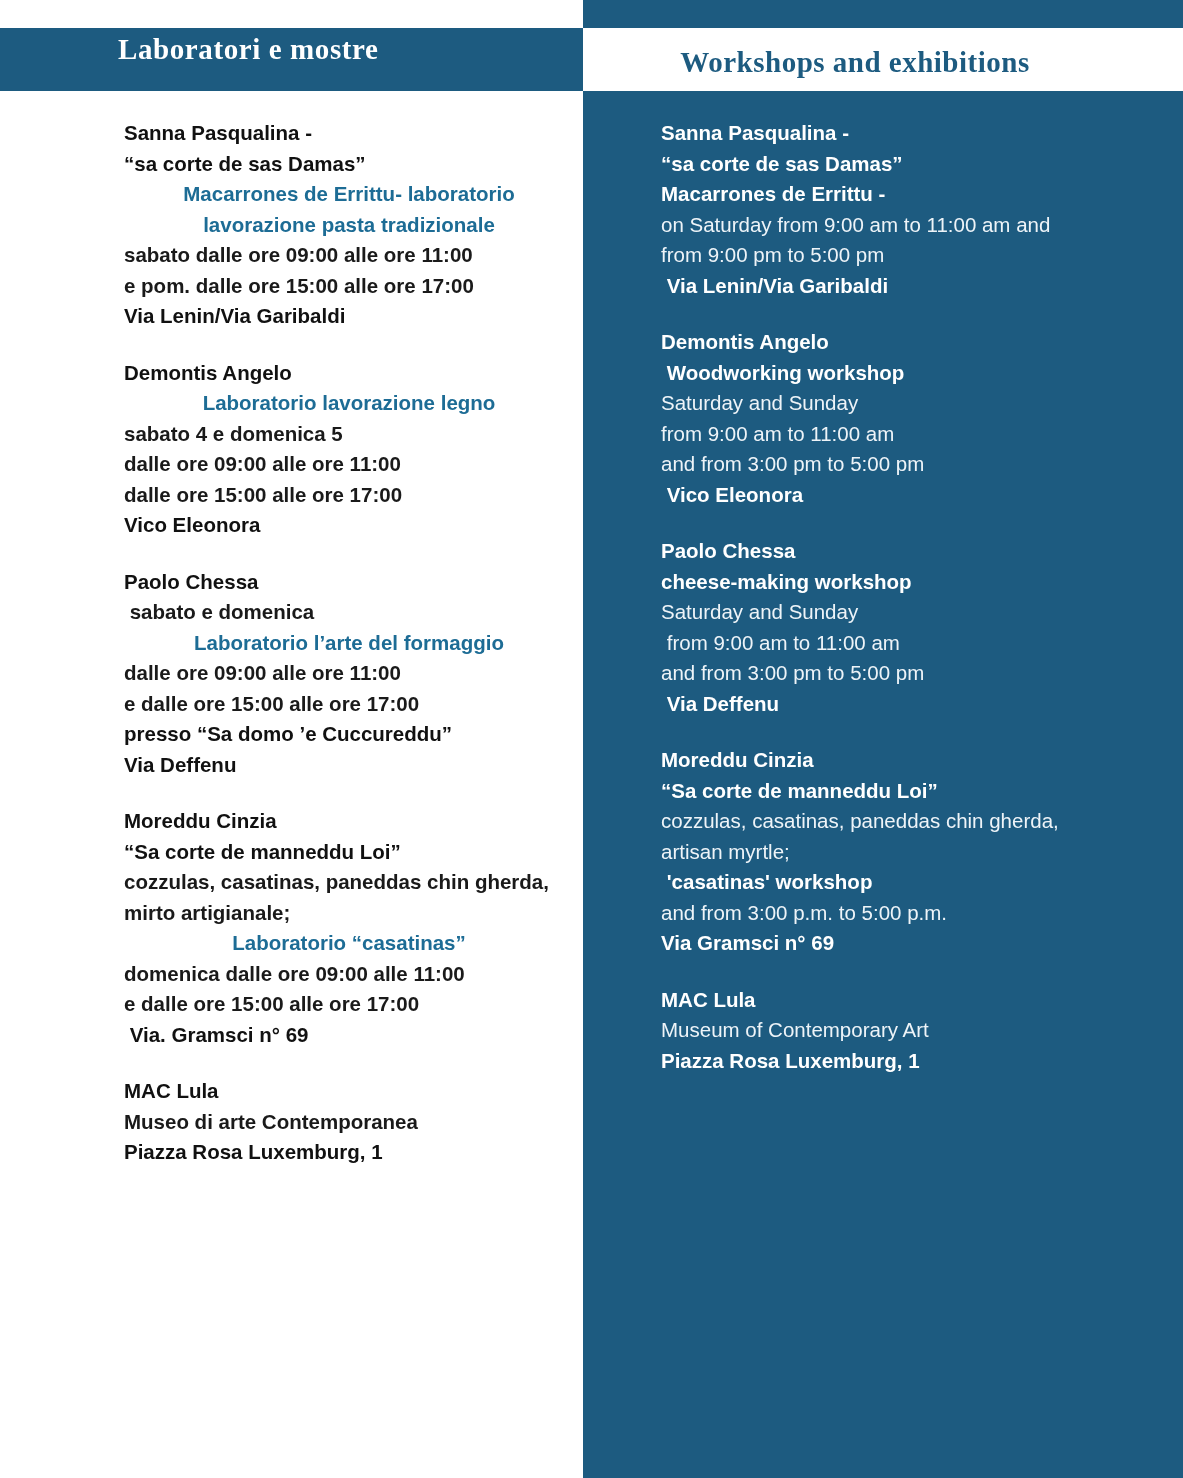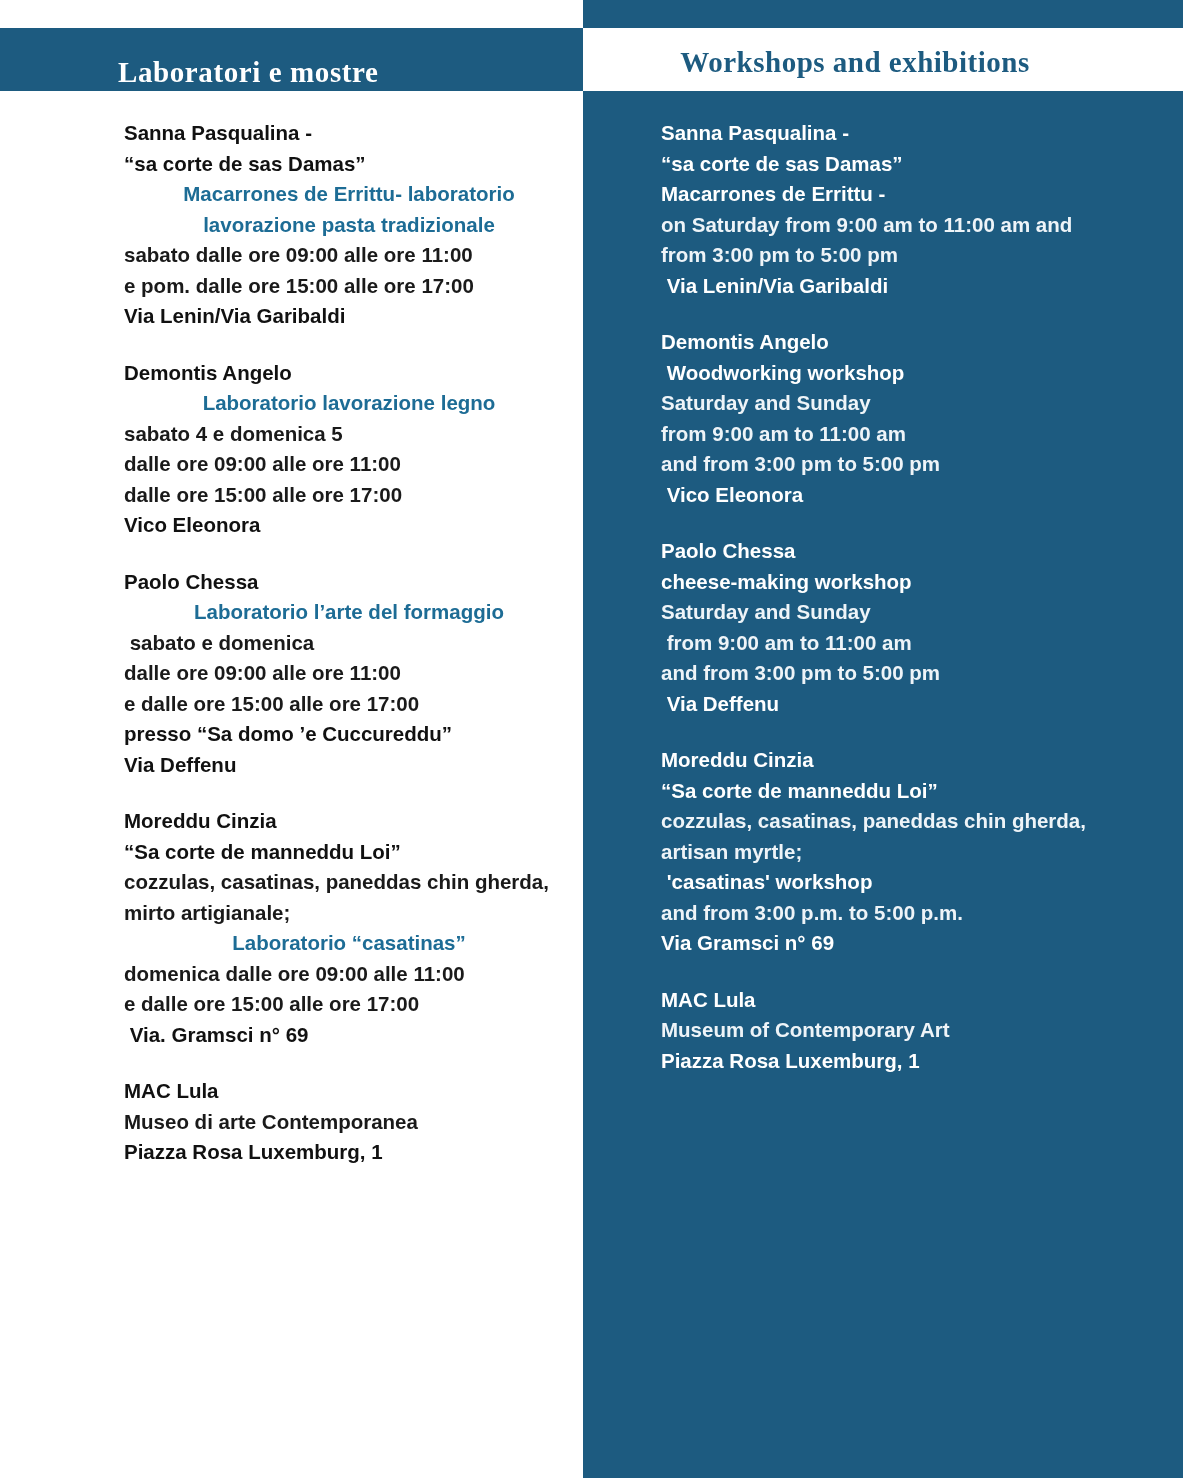--- a/index.html
+++ b/index.html
@@ -27,21 +27,21 @@
     position: absolute;
     left: 0;
     top: 28px;
     width: 583px;
     height: 63px;
     background: #1d5b80;
   }
   .left-header-title {
     position: absolute;
     left: 118px;
-    top: 56px;
+    top: 33px;
     width: 460px;
     color: #ffffff;
     font-family: "Liberation Serif", serif;
     font-weight: bold;
     font-size: 29px;
     letter-spacing: 0.6px;
   }
 
   
   .right-panel {
@@ -97,21 +97,21 @@
     white-space: pre-wrap;
   }
 
   
   .col-left .dark  { color: #111111; font-weight: bold; }
   .col-left .plain { color: #1a1a1a; font-weight: bold; }
   .col-left .accent{ color: #1d6c95; font-weight: bold; text-align: center; }
 
   
   .col-right .dark  { color: #ffffff; font-weight: bold; }
-  .col-right .plain { color: #eef4f8; font-weight: bold; }
+  .col-right .plain { color: #eef4f8; font-weight: normal; }
 </style>
 </head>
 <body>
 
 <div class="page">
 
   <div class="right-panel"></div>
   <div class="right-header-strip"></div>
 
   <div class="left-header-band"></div>
@@ -131,22 +131,22 @@
       <div class="entry">
         <div class="line dark">Demontis Angelo</div>
         <div class="line accent">Laboratorio lavorazione legno</div>
         <div class="line plain">sabato 4 e domenica 5</div>
         <div class="line plain">dalle ore 09:00 alle ore 11:00</div>
         <div class="line plain">dalle ore 15:00 alle ore 17:00</div>
         <div class="line dark">Vico Eleonora</div>
       </div>
       <div class="entry">
         <div class="line dark">Paolo Chessa</div>
+        <div class="line plain"> sabato e domenica</div>
         <div class="line accent">Laboratorio l’arte del formaggio</div>
-        <div class="line plain"> sabato e domenica</div>
         <div class="line plain">dalle ore 09:00 alle ore 11:00</div>
         <div class="line plain">e dalle ore 15:00 alle ore 17:00</div>
         <div class="line dark">presso “Sa domo ’e Cuccureddu”</div>
         <div class="line dark">Via Deffenu</div>
       </div>
       <div class="entry">
         <div class="line dark">Moreddu Cinzia</div>
         <div class="line dark">“Sa corte de manneddu Loi”</div>
         <div class="line plain">cozzulas, casatinas, paneddas chin gherda,</div>
         <div class="line plain">mirto artigianale;</div>
@@ -160,21 +160,21 @@
         <div class="line plain">Museo di arte Contemporanea</div>
         <div class="line dark">Piazza Rosa Luxemburg, 1</div>
       </div>
     </div>
   <div class="col col-right" id="right-col">
       <div class="entry">
         <div class="line dark">Sanna Pasqualina -</div>
         <div class="line dark">“sa corte de sas Damas”</div>
         <div class="line dark">Macarrones de Errittu -</div>
         <div class="line plain">on Saturday from 9:00 am to 11:00 am and</div>
-        <div class="line plain">from 3:00 pm to 5:00 pm</div>
+        <div class="line plain">from 9:00 pm to 5:00 pm</div>
         <div class="line dark"> Via Lenin/Via Garibaldi</div>
       </div>
       <div class="entry">
         <div class="line dark">Demontis Angelo</div>
         <div class="line dark"> Woodworking workshop</div>
         <div class="line plain">Saturday and Sunday</div>
         <div class="line plain">from 9:00 am to 11:00 am</div>
         <div class="line plain">and from 3:00 pm to 5:00 pm</div>
         <div class="line dark"> Vico Eleonora</div>
       </div>

